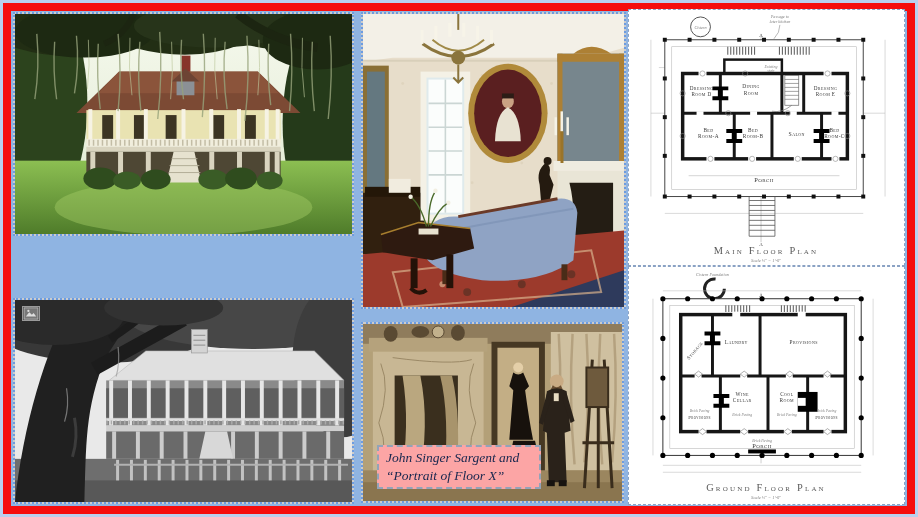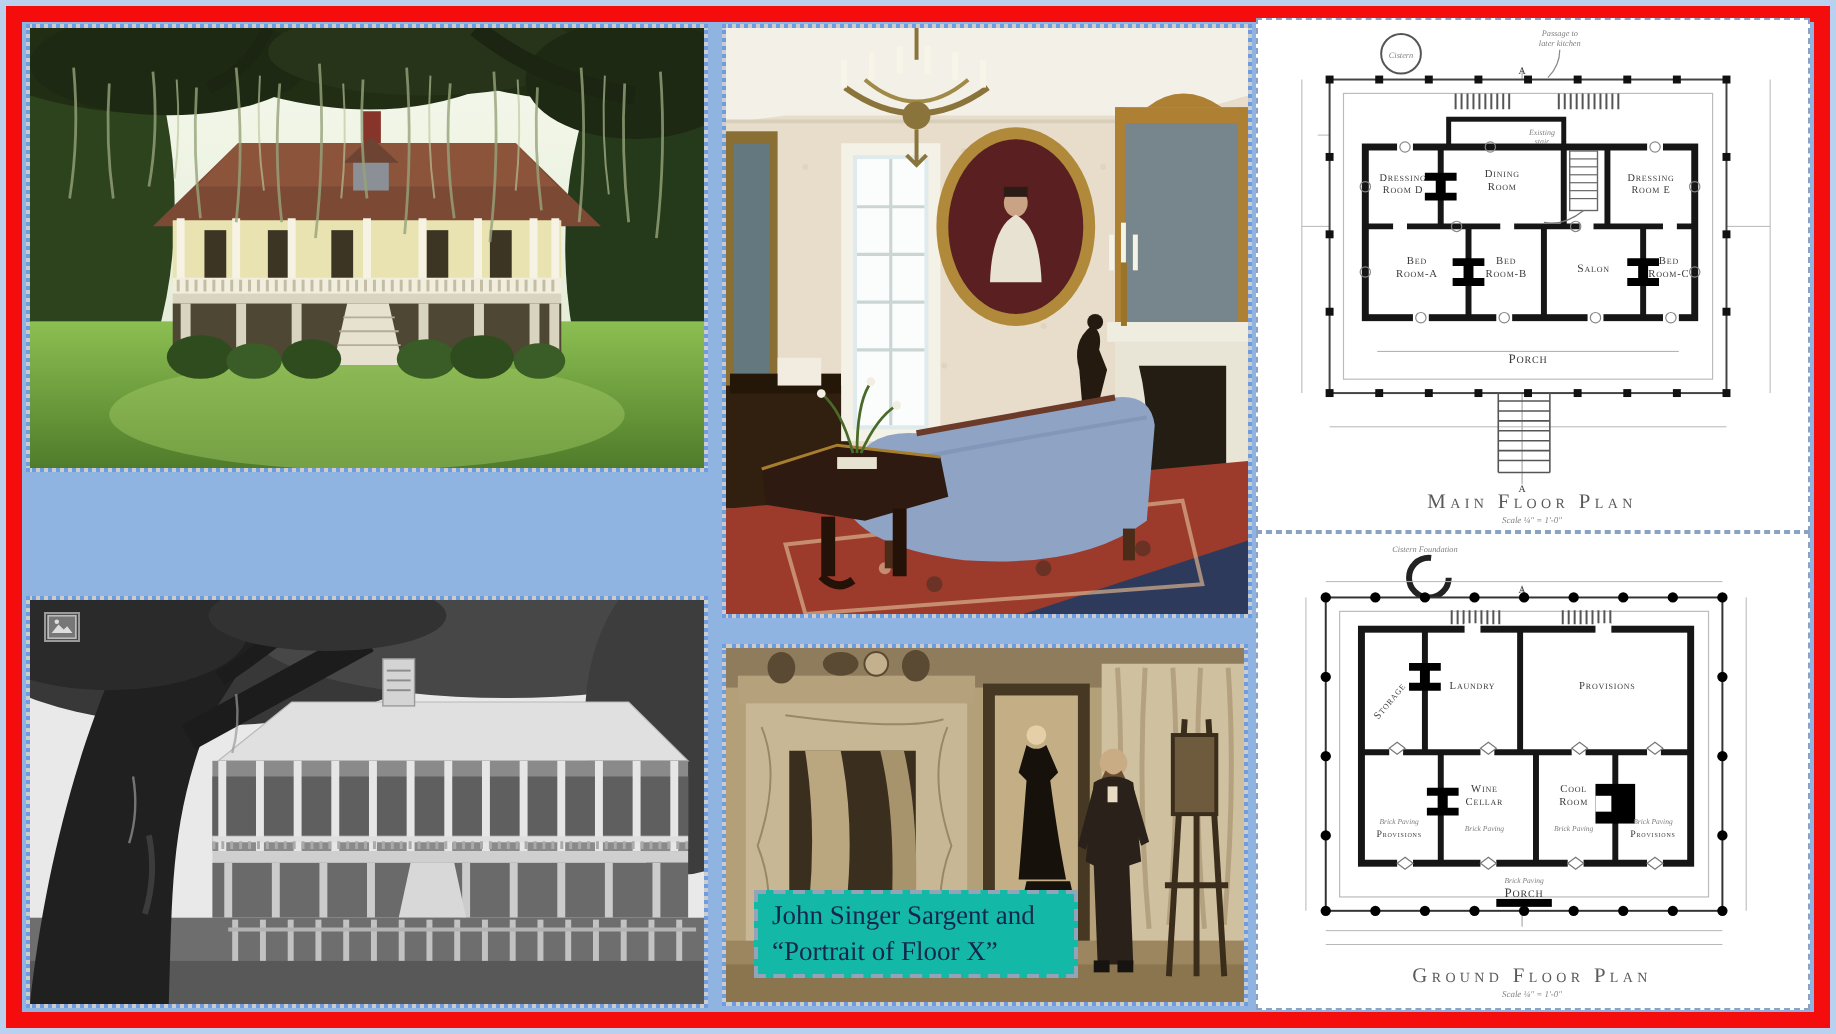--- a/index.html
+++ b/index.html
@@ -4,23 +4,23 @@
 <style>
   html,body{margin:0;padding:0;background:#b9d0ee;}
   .slide{position:relative;width:918px;height:517px;background:#b9d0ee;overflow:hidden;
          font-family:"Liberation Serif",serif;}
   .red-frame{position:absolute;left:3px;top:3px;right:3px;bottom:3px;border:8px solid #f50d0d;
              background:#8fb4e2;box-sizing:border-box;z-index:0;}
   .tile{position:absolute;box-sizing:border-box;z-index:2;overflow:hidden;}
   .photo{border:2px dotted #6d9ce0;background:#ccc;}
   .plan{border:1px dashed #8aa2c4;background:#ffffff;}
   .tile svg{display:block;width:100%;height:100%;}
-  .caption-box{position:absolute;left:14px;bottom:12px;z-index:5;background:#14b8a6;
+  .caption-box{position:absolute;left:14px;bottom:12px;z-index:5;background:#fca5a5;
                border:2px dashed #93a3b8;padding:2px 20px 3px 7px;color:#16264e;
-               font-size:13.5px;line-height:1.28;white-space:nowrap;}
+               font-size:13.5px;line-height:1.28;white-space:nowrap;font-style:italic;}
   .img-icon{position:absolute;left:7px;top:6px;width:18px;height:15px;z-index:4;
             border:1.5px solid #9a9a9a;background:rgba(90,90,90,.45);box-sizing:border-box;}
   .img-icon svg{width:100%;height:100%;display:block;}
   text{font-family:"Liberation Serif",serif;fill:#3a3a3a;}
   .roomlbl{font-variant:small-caps;letter-spacing:.4px;}
   .planttl{font-variant:small-caps;letter-spacing:2.2px;fill:#5a5a5a;}
   .tiny-it{font-style:italic;fill:#808080;}
 </style>
 </head>
 <body>

